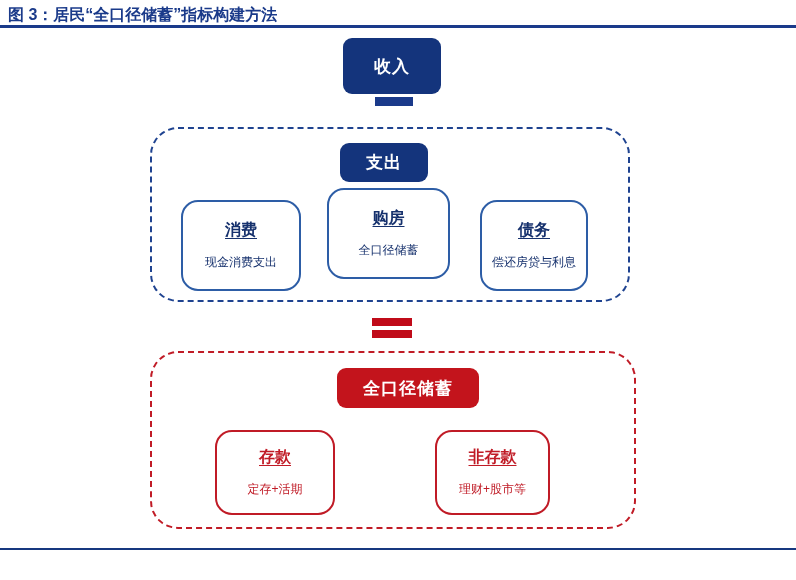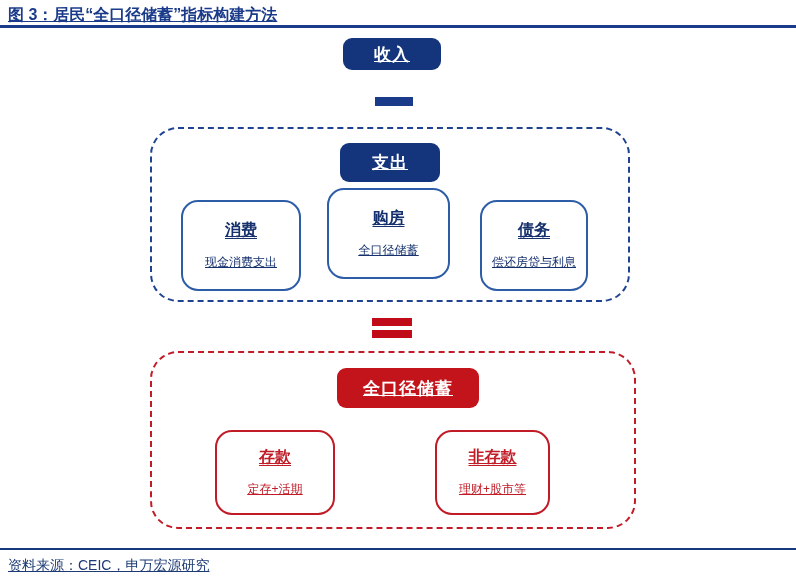--- a/index.html
+++ b/index.html
@@ -1,15 +1,15 @@
 <!DOCTYPE html>
 <html><head>
 <meta charset="utf-8">
 <style>
-  * { margin: 0; padding: 0; box-sizing: border-box; text-decoration: underline; }
+  * { margin: 0; padding: 0; box-sizing: border-box; }
   html, body { background: #ffffff; }
   body { font-family: "Liberation Sans", "DejaVu Sans", sans-serif; }
 
   .canvas {
     position: relative;
     width: 796px;
     height: 580px;
     background: #ffffff;
     overflow: hidden;
   }
@@ -39,22 +39,22 @@
     justify-content: center;
     border-radius: 9px;
     color: #ffffff;
     font-weight: bold;
     font-size: 17px;
     letter-spacing: 1px;
   }
   .navy-fill { background: #14347c; }
   .red-fill  { background: #c3141c; }
 
-  .income-box  { left: 343px; top: 38px;  width: 98px;  height: 32px; }
-  .expense-box { left: 340px; top: 143px; width: 100px; height: 39px; }
+  .income-box  { left: 343px; top: 38px;  width: 98px;  height: 56px; }
+  .expense-box { left: 340px; top: 143px; width: 88px; height: 39px; }
   .savings-box { left: 337px; top: 368px; width: 142px; height: 40px; }
 
   
   .minus-bar {
     position: absolute;
     left: 375px; top: 97px;
     width: 38px; height: 9px;
     background: #1a3a8a;
   }
   .equals-sign { position: absolute; left: 372px; top: 318px; width: 40px; height: 20px; }
@@ -181,15 +181,14 @@
     <div class="item-title">存款</div>
     <div class="item-desc">定存+活期</div>
   </div>
 
   <div class="item-box red nondeposit-box">
     <div class="item-title">非存款</div>
     <div class="item-desc">理财+股市等</div>
   </div>
 
   <div class="footer-rule"></div>
-  <div class="footer-source">资料来源：CEIC，申万宏源研究</div>
 
 </div>
 
 </body></html>

